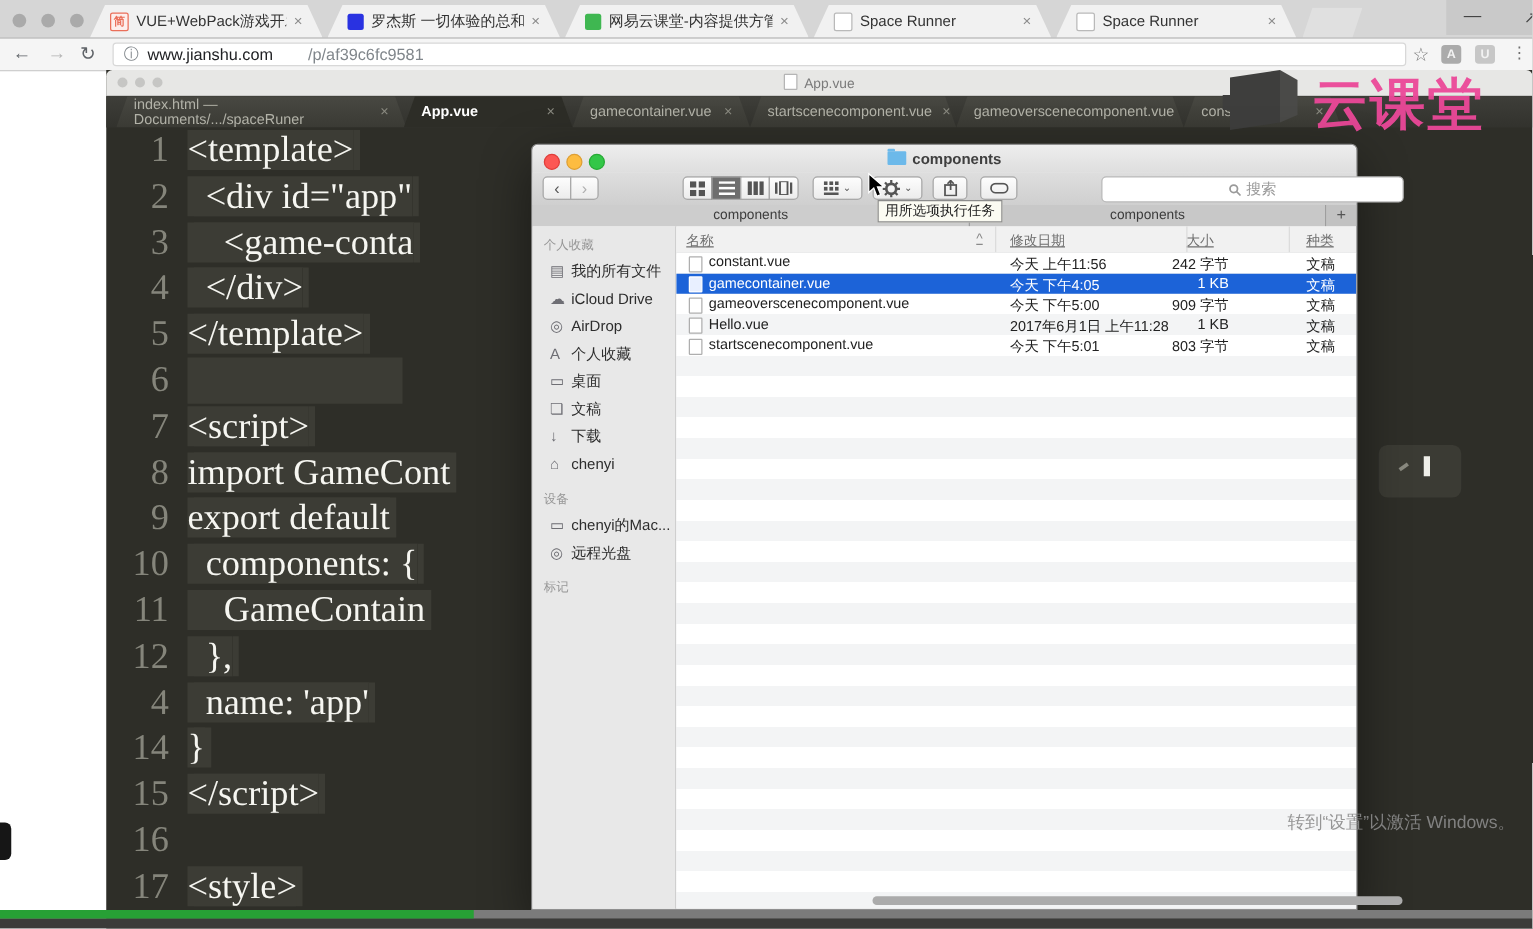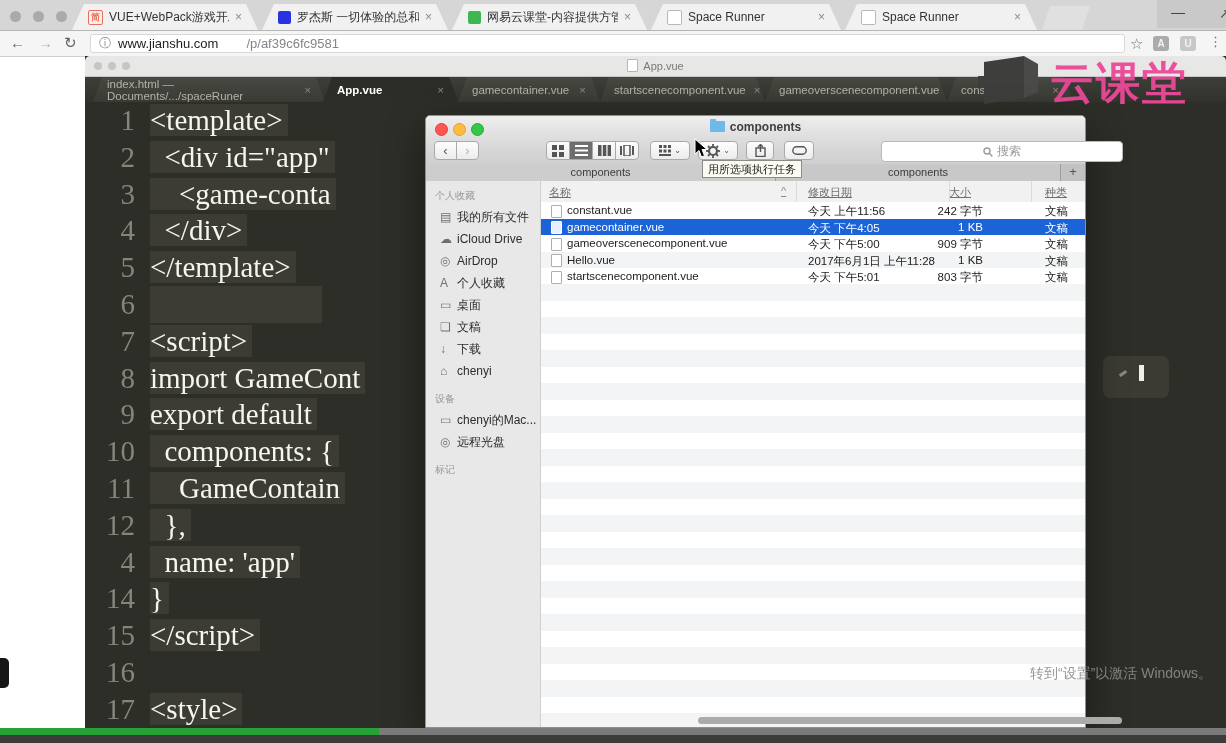--- a/index.html
+++ b/index.html
@@ -127,21 +127,21 @@
   .c.size{right:102px;text-align:right;}
   .c.kind{left:504px;}
   .hsb{position:absolute;left:272px;bottom:3px;width:424px;height:7px;border-radius:4px;background:#ababab;z-index:15;}
 
   
   .cloudlogo{position:absolute;left:893px;top:-2px;display:flex;align-items:flex-start;z-index:5;color:#ec4899;}
   .cloudlogo .mark{width:66px;height:56px;margin-right:6px;}
   .cloudlogo .txt{font-size:44px;font-weight:bold;letter-spacing:2px;opacity:.95;}
   .watermark{position:absolute;left:1030px;top:645px;z-index:30;color:#8b8b8b;opacity:.9;}
   .wm1{font-size:21px;}
-  .wm2{font-size:14px;margin-top:20px;white-space:nowrap;}
+  .wm2{font-size:14px;margin-top:4px;white-space:nowrap;}
   .progress{position:absolute;left:0;top:728px;width:1226px;height:7px;background:#7b7b7b;z-index:35;}
   .progress .played{height:7px;background:#27a035;}
   .bottomstrip{position:absolute;left:0;top:735px;width:1226px;height:8px;background:#3b3b39;z-index:35;}
   .cursor{position:absolute;left:694px;top:138px;z-index:40;}
 </style>
 </head>
 <body>
 
 <div class="screen">
 

